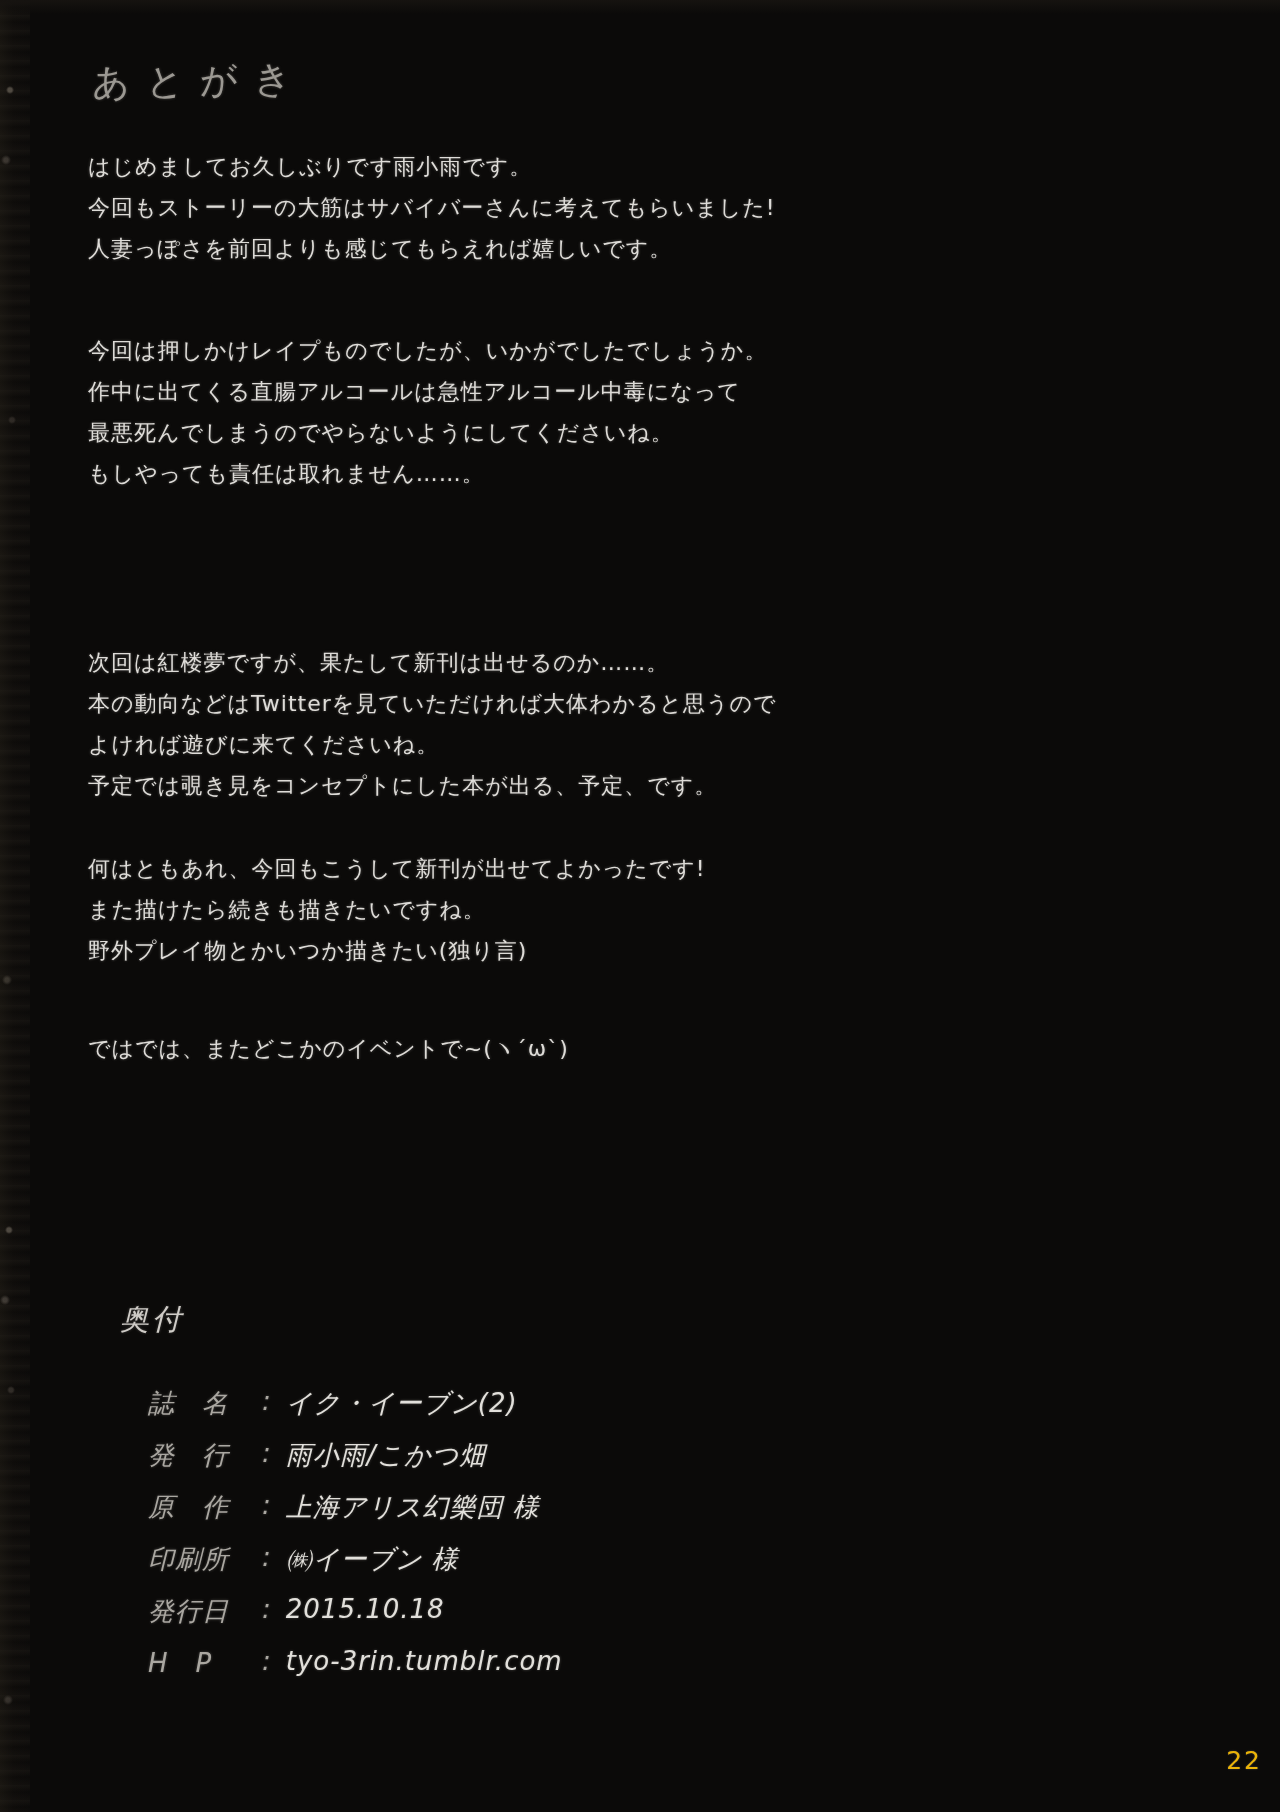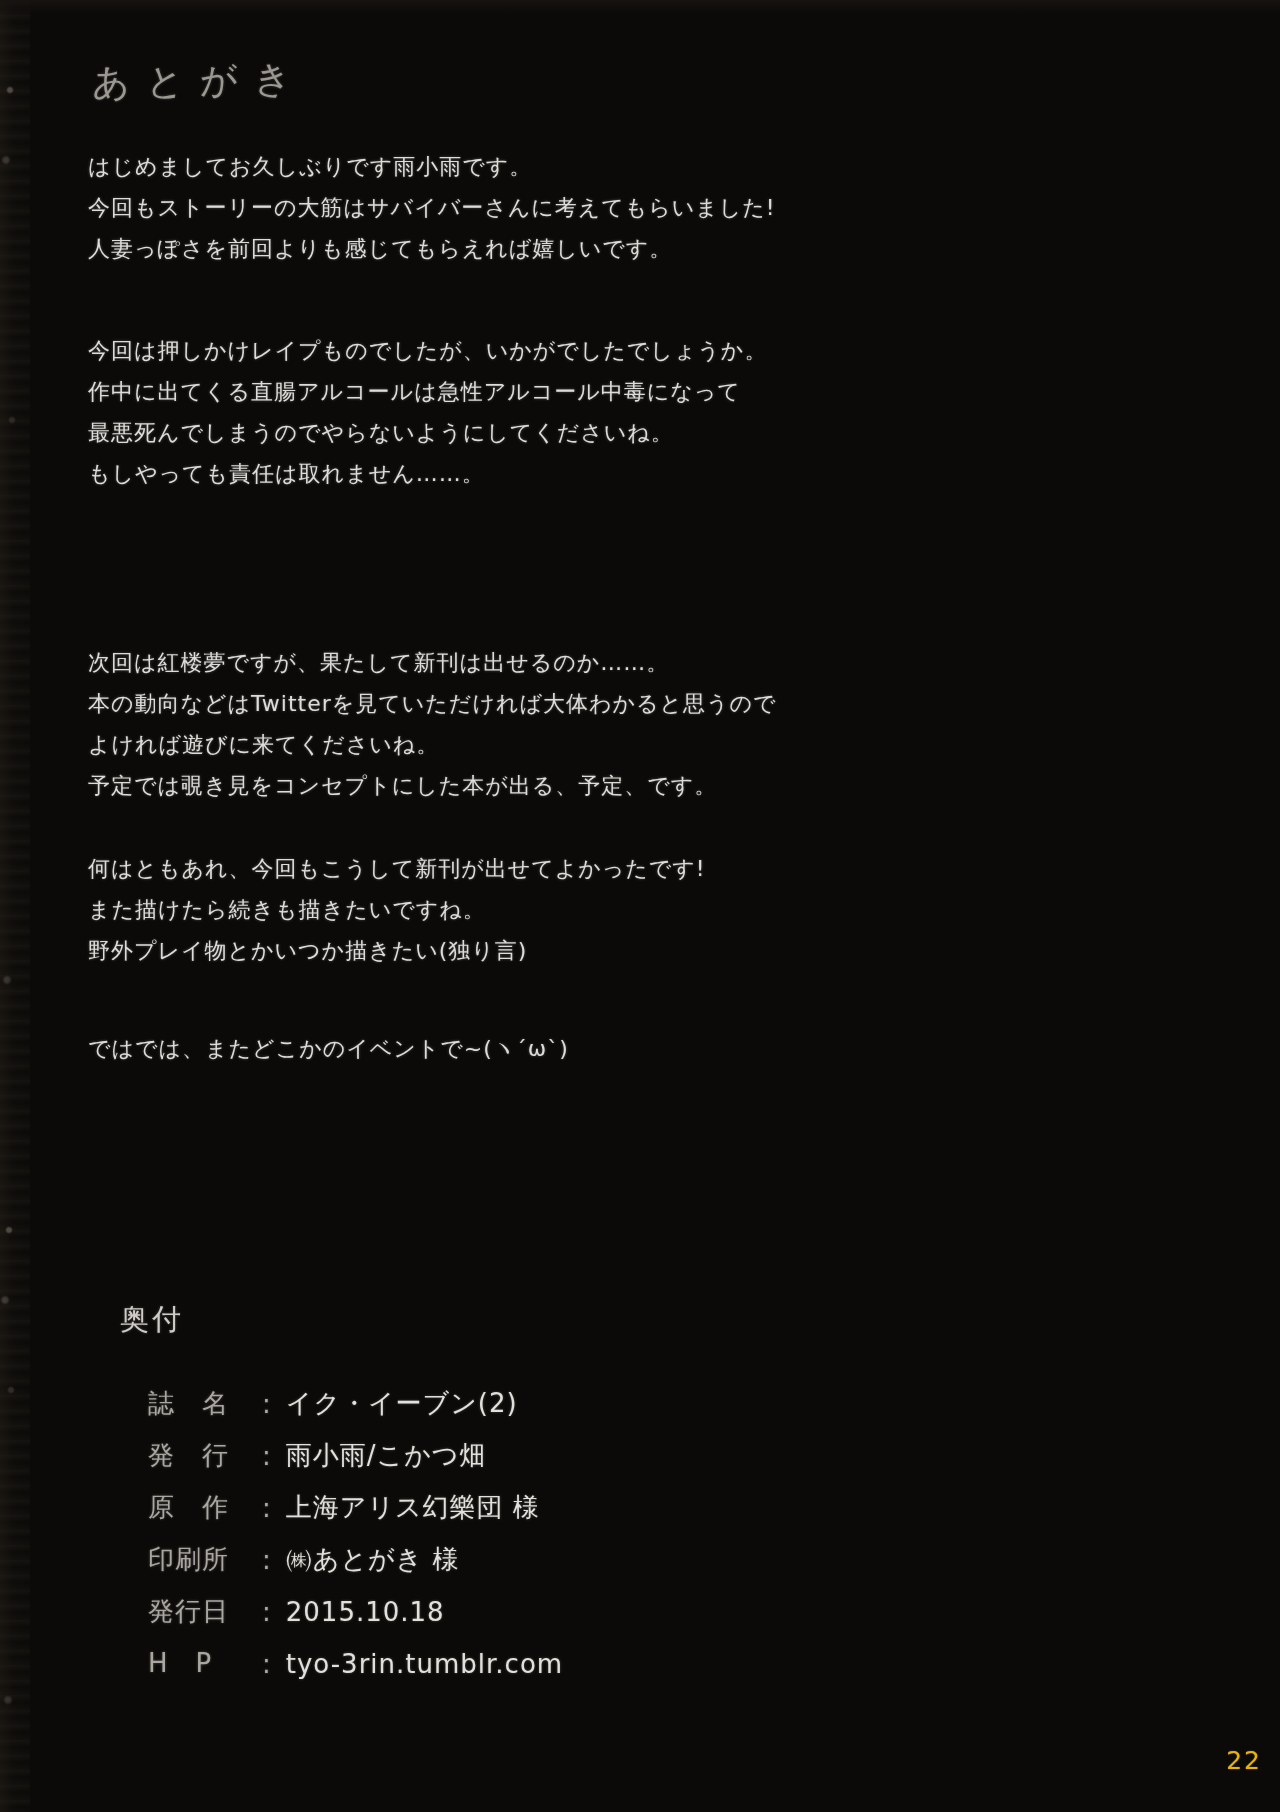--- a/index.html
+++ b/index.html
@@ -44,29 +44,29 @@
     font-size:22px; line-height:41px;
     letter-spacing:1px;
     text-shadow:0 0 3px rgba(235,232,225,0.35);
     white-space:nowrap;
   }
   .p1 { top:146px; }
   .p2 { top:330px; }
   .p3 { top:642px; }
   .p4 { top:848px; }
   .p5 { top:1028px; }
-  .colophon { position:absolute; left:120px; top:1300px; }
+  .colophon { position:absolute; left:120px; top:1300px;font-style:italic; }
   .colophon-heading {
     font-size:29px; color:#cfccc7;
     letter-spacing:3px;
     text-shadow:0 0 3px rgba(220,216,210,0.3);
     margin-bottom:46px;
   }
   .colophon-row {
-    display:flex; align-items:center;
+    display:flex; align-items:flex-start;
     font-size:26px; margin-left:28px; margin-bottom:17px;
     letter-spacing:1px;
     text-shadow:0 0 3px rgba(225,222,215,0.3);
     white-space:nowrap;
   }
   .col-label { color:#aaa7a1; min-width:108px; }
   .col-colon { color:#aaa7a1; margin:0 14px 0 6px; }
   .col-value { color:#e2e0db; }
   .page-number {
     position:absolute; right:18px; top:1746px;
@@ -128,21 +128,21 @@
       <span class="col-value">雨小雨/こかつ畑</span>
     </div>
     <div class="colophon-row">
       <span class="col-label">原　作</span>
       <span class="col-colon">:</span>
       <span class="col-value">上海アリス幻樂団 様</span>
     </div>
     <div class="colophon-row">
       <span class="col-label">印刷所</span>
       <span class="col-colon">:</span>
-      <span class="col-value">㈱あとがき 様</span>
+      <span class="col-value">㈱イーブン 様</span>
     </div>
     <div class="colophon-row">
       <span class="col-label">発行日</span>
       <span class="col-colon">:</span>
       <span class="col-value">2015.10.18</span>
     </div>
     <div class="colophon-row">
       <span class="col-label">H　P</span>
       <span class="col-colon">:</span>
       <span class="col-value">tyo-3rin.tumblr.com</span>

